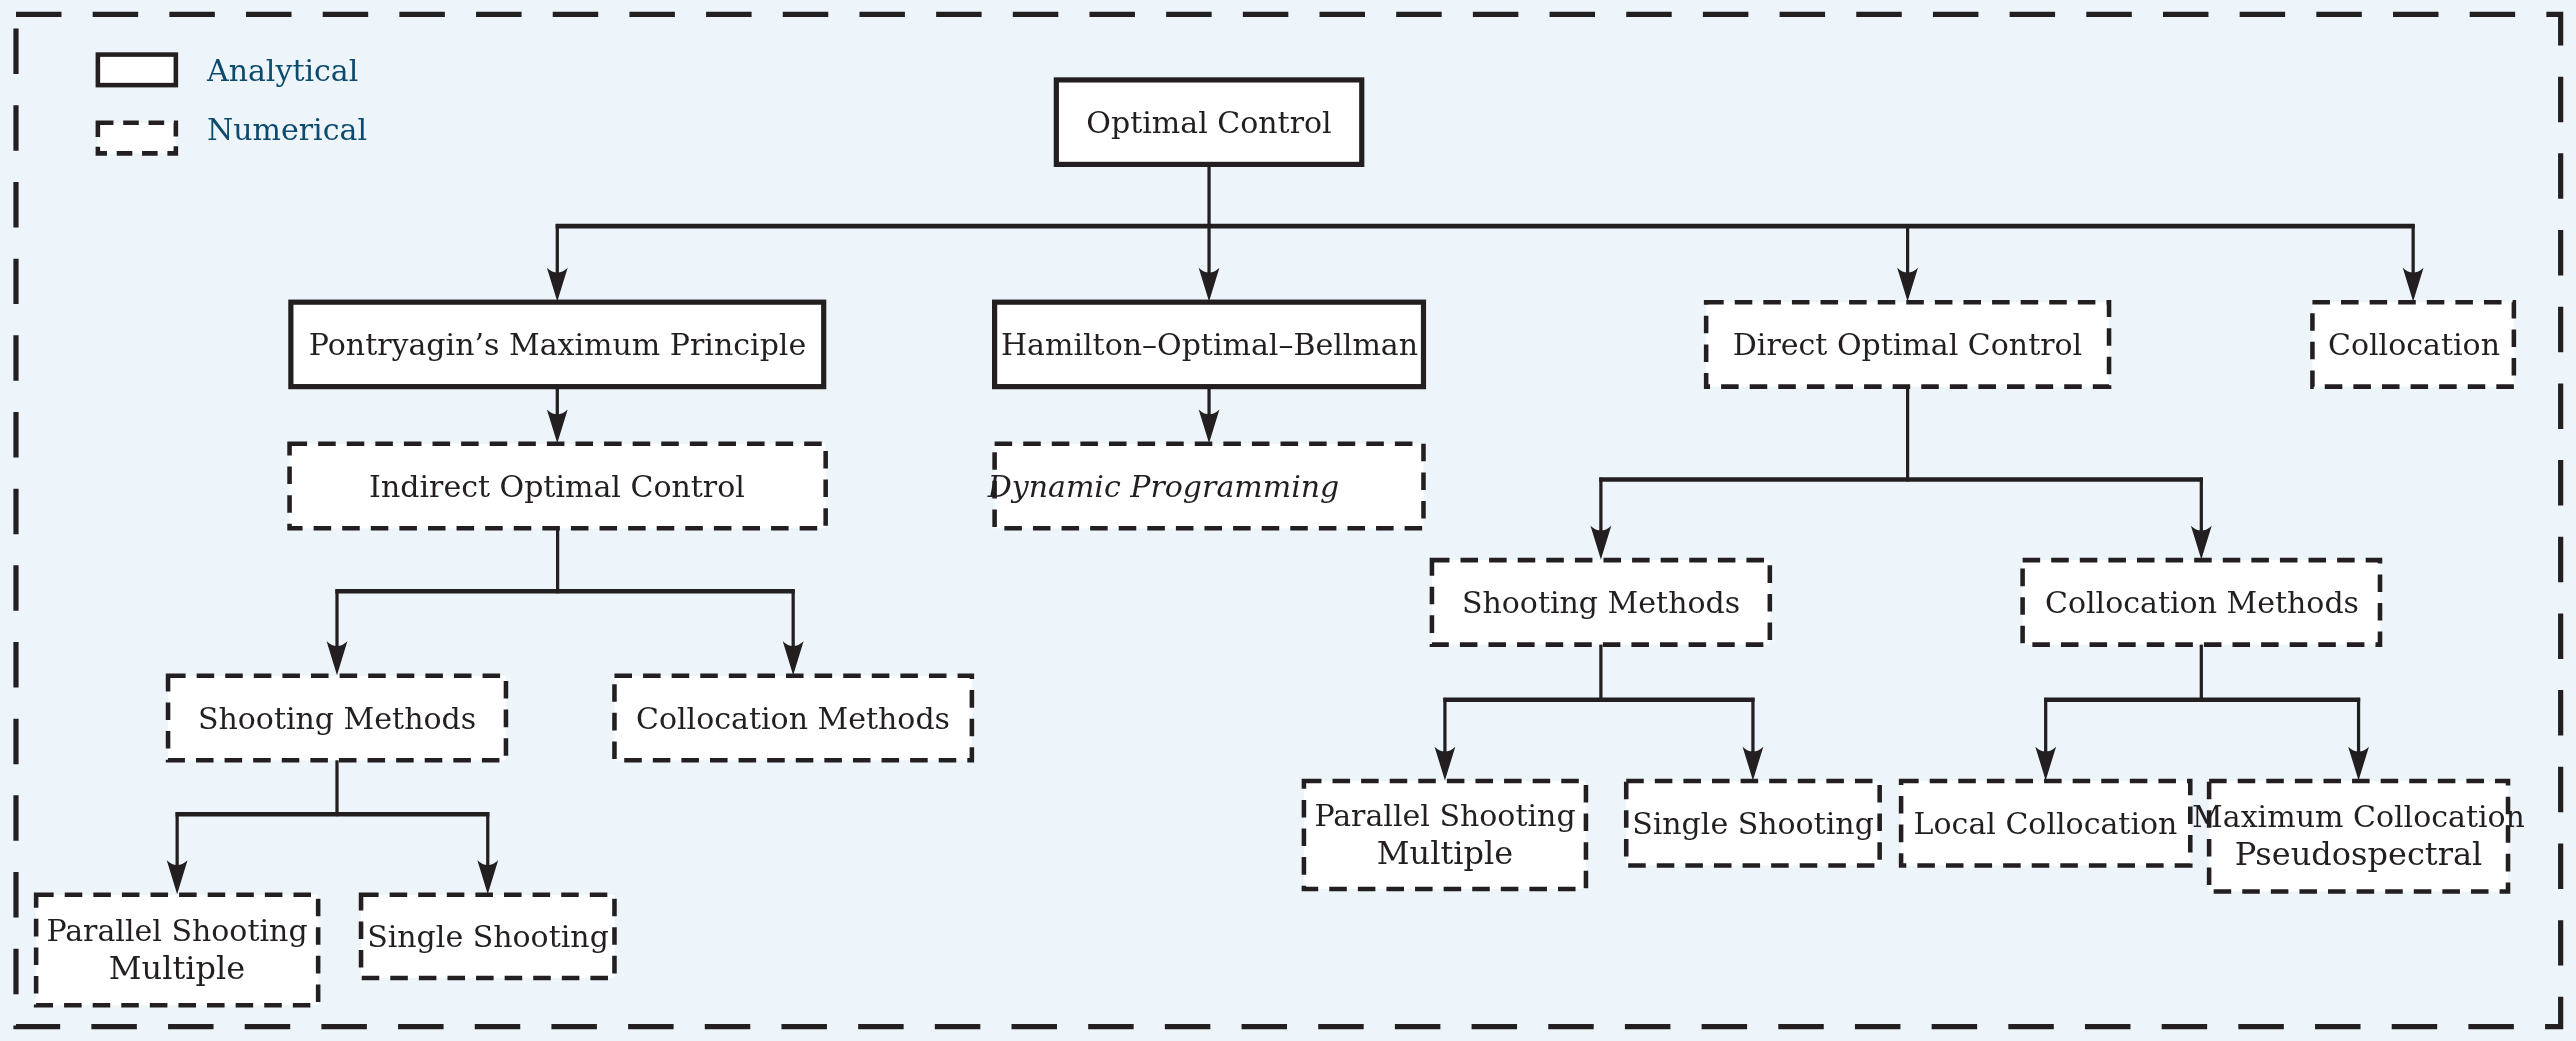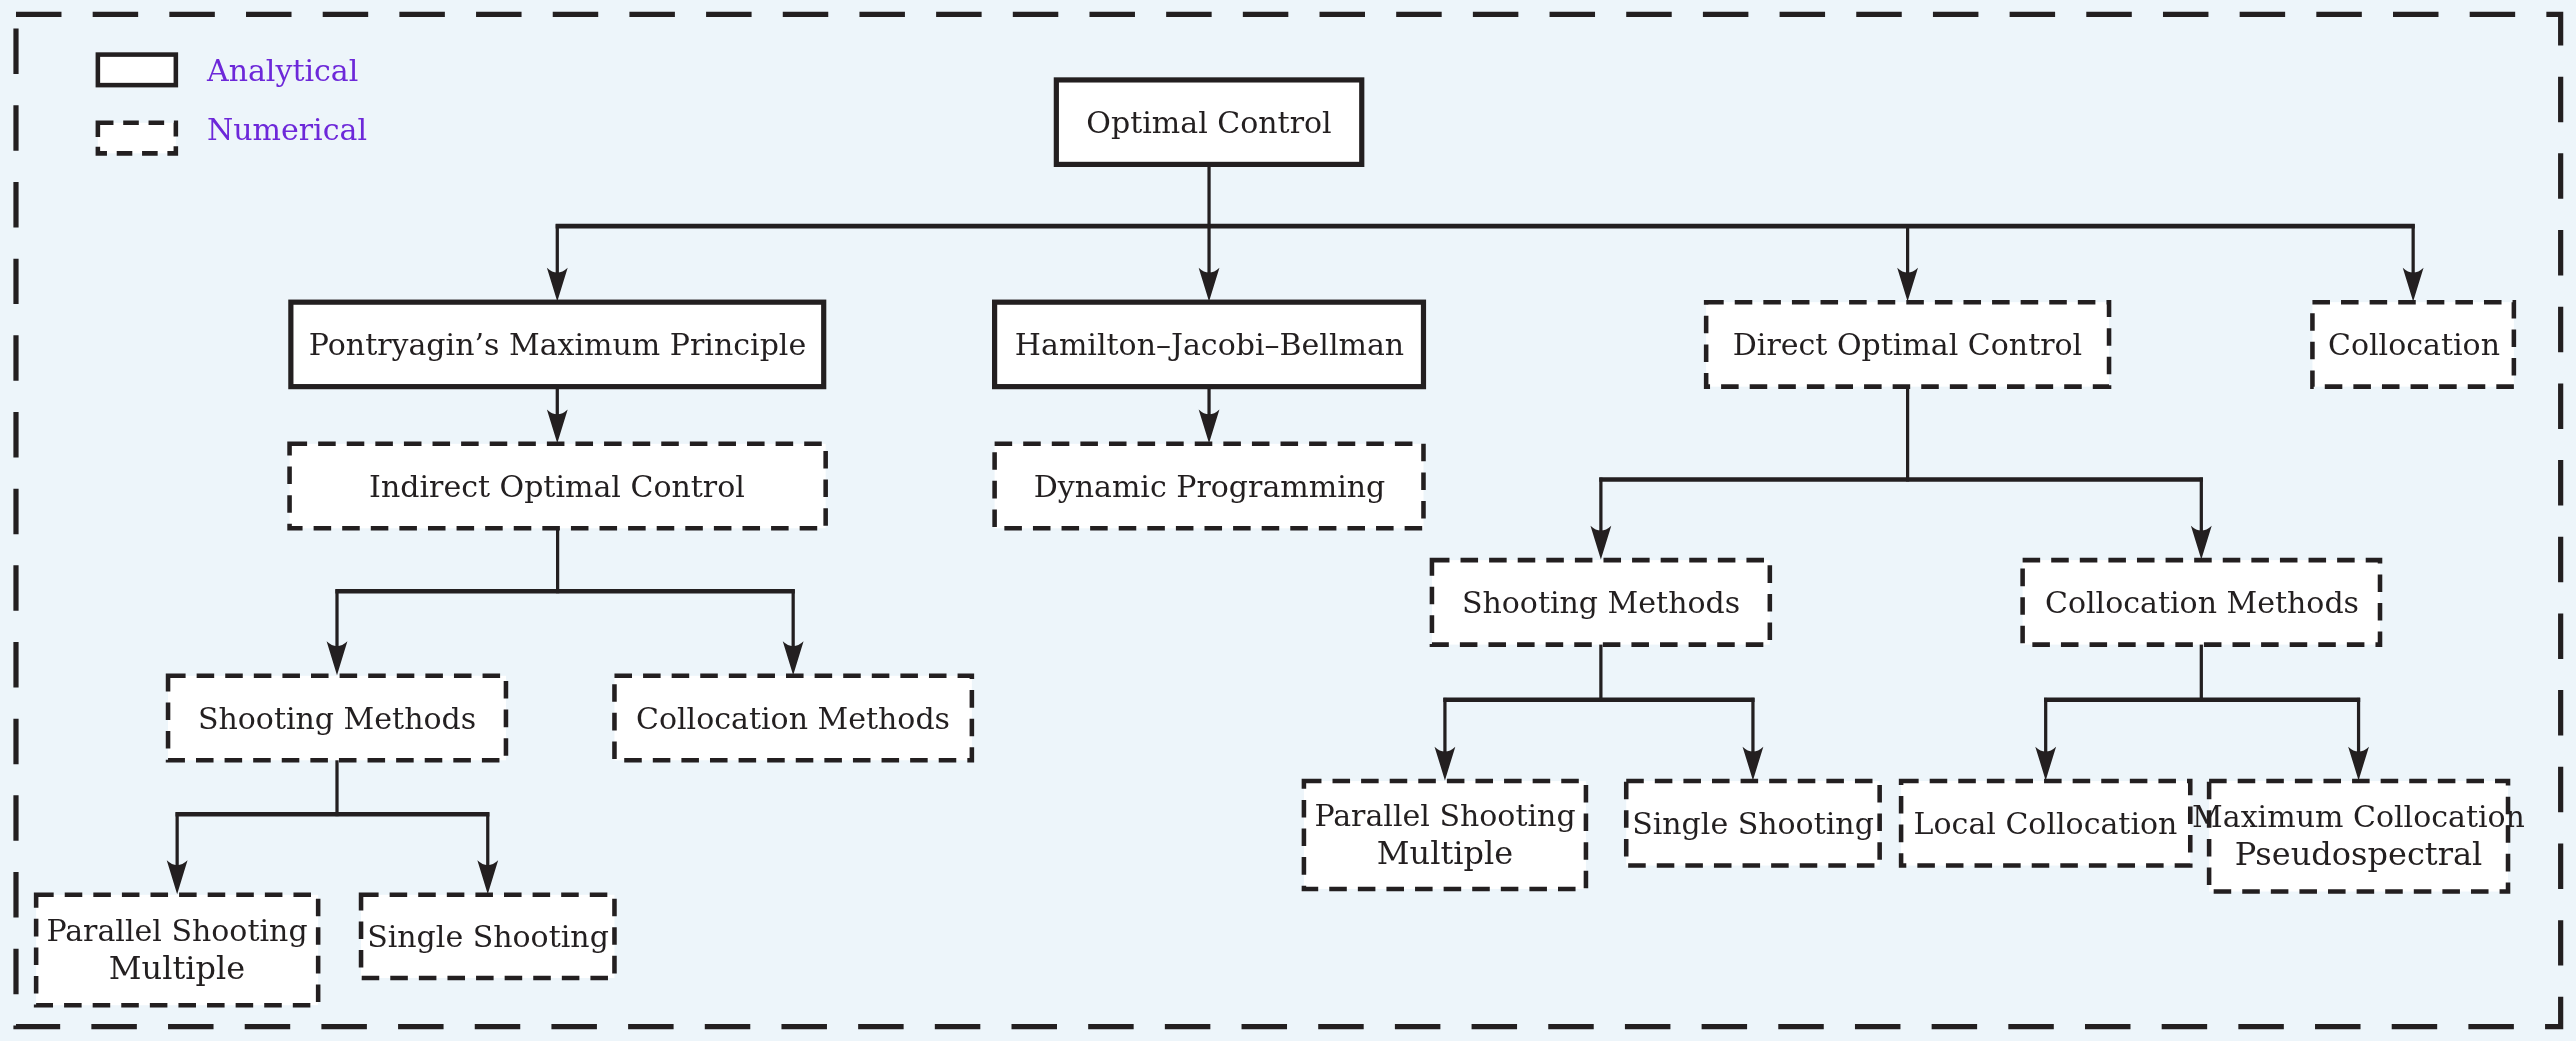--- a/index.html
+++ b/index.html
@@ -34,21 +34,21 @@
   .node .sublabel {
     font-size: 32px;
     line-height: 1.1;
     margin-top: 3.9px;
     white-space: nowrap;
   }
   .legend-label {
     position: absolute;
     font-size: 30px;
     line-height: 31px;
-    color: #6d28d9;
+    color: #0c4a6e;
     white-space: nowrap;
     z-index: 2;
   }
 </style>
 </head>
 <body>
 
 <div id="canvas">
   <svg id="diagram-svg" width="2576" height="1041" viewBox="0 0 3963 1602">
       <rect x="24" y="22" width="3916" height="1558" fill="none" stroke="#231f20" stroke-width="8" stroke-dasharray="70 48"></rect>
@@ -121,32 +121,32 @@
   <div class="legend-label" style="left:207px; top:114px;">Numerical</div>
 
   <div id="nodes-layer">
       <div class="node" style="left: 1056px; top: 80px; width: 306px; height: 85px;">
         <span class="label">Optimal Control</span>
       </div>
       <div class="node" style="left: 291px; top: 302px; width: 533px; height: 85px;">
         <span class="label">Pontryagin’s Maximum Principle</span>
       </div>
       <div class="node" style="left: 995px; top: 302px; width: 429px; height: 85px;">
-        <span class="label">Hamilton–Jacobi–Bellman</span>
+        <span class="label">Hamilton–Optimal–Bellman</span>
       </div>
       <div class="node" style="left: 1706px; top: 302px; width: 403px; height: 85px;">
         <span class="label">Direct Optimal Control</span>
       </div>
       <div class="node" style="left: 2313px; top: 302px; width: 202px; height: 85px;">
         <span class="label">Collocation</span>
       </div>
       <div class="node" style="left: 289px; top: 444px; width: 536px; height: 85px;">
         <span class="label">Indirect Optimal Control</span>
       </div>
-      <div class="node" style="left: 995px; top: 444px; width: 429px; height: 85px;">
+      <div class="node" style="left: 949px; top: 444px; width: 429px; height: 85px; font-style: italic;">
         <span class="label">Dynamic Programming</span>
       </div>
       <div class="node" style="left: 168px; top: 676px; width: 338px; height: 85px;">
         <span class="label">Shooting Methods</span>
       </div>
       <div class="node" style="left: 614px; top: 676px; width: 358px; height: 85px;">
         <span class="label">Collocation Methods</span>
       </div>
       <div class="node" style="left: 36px; top: 895px; width: 282px; height: 111px;">
         <span class="label">Parallel Shooting</span>

